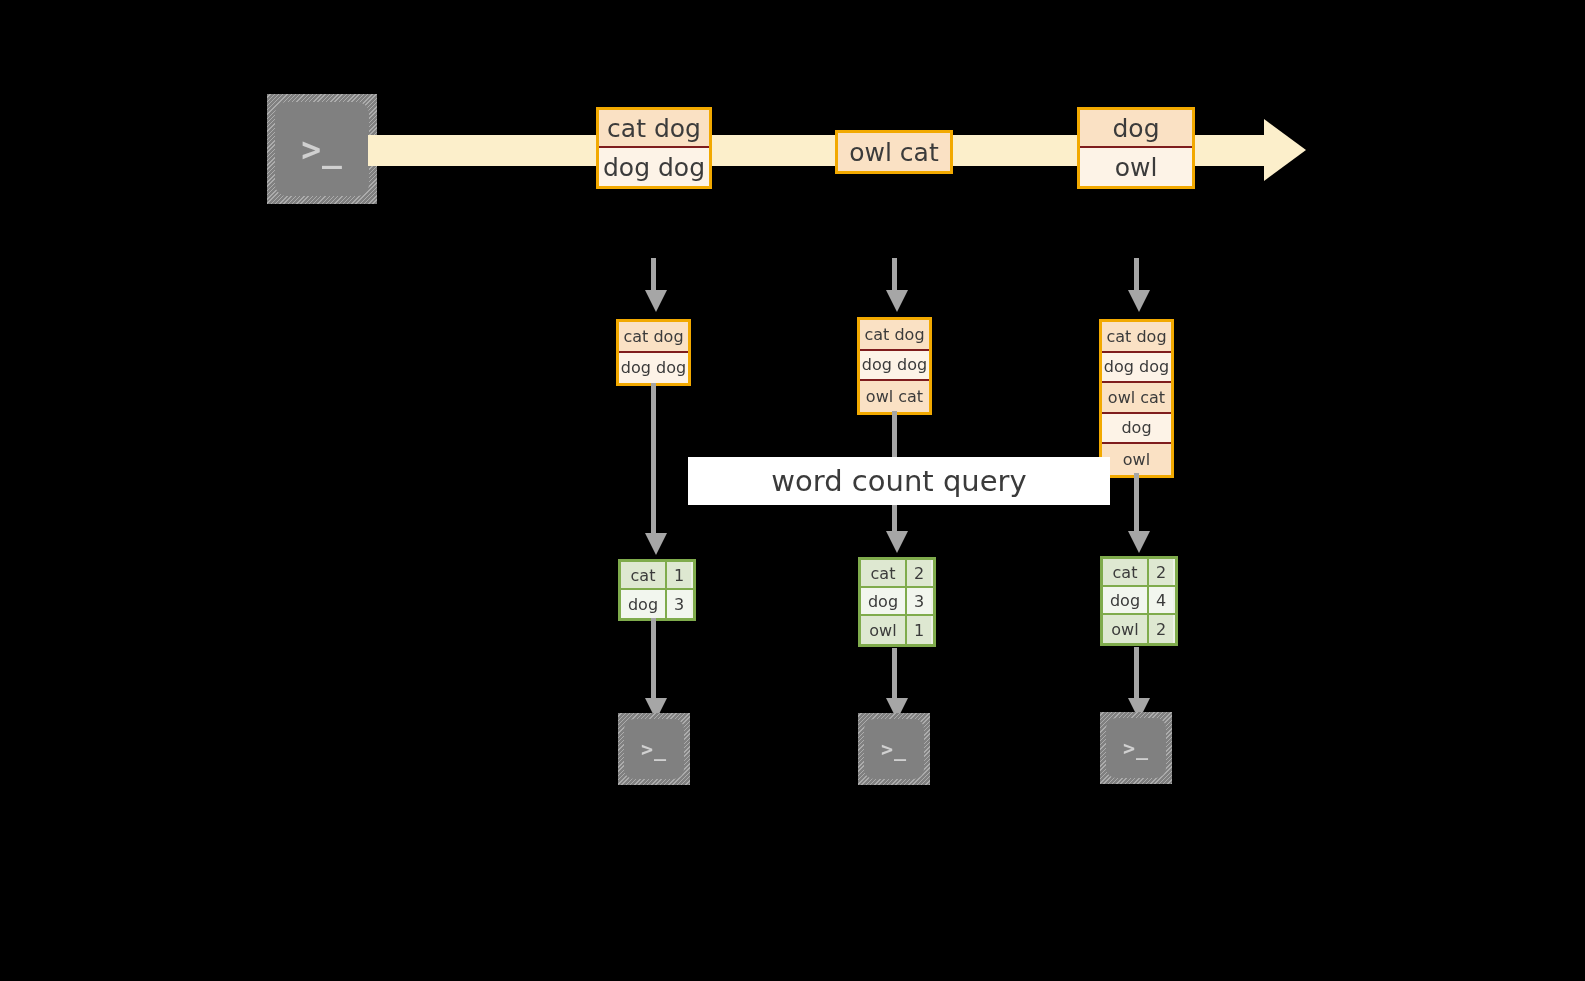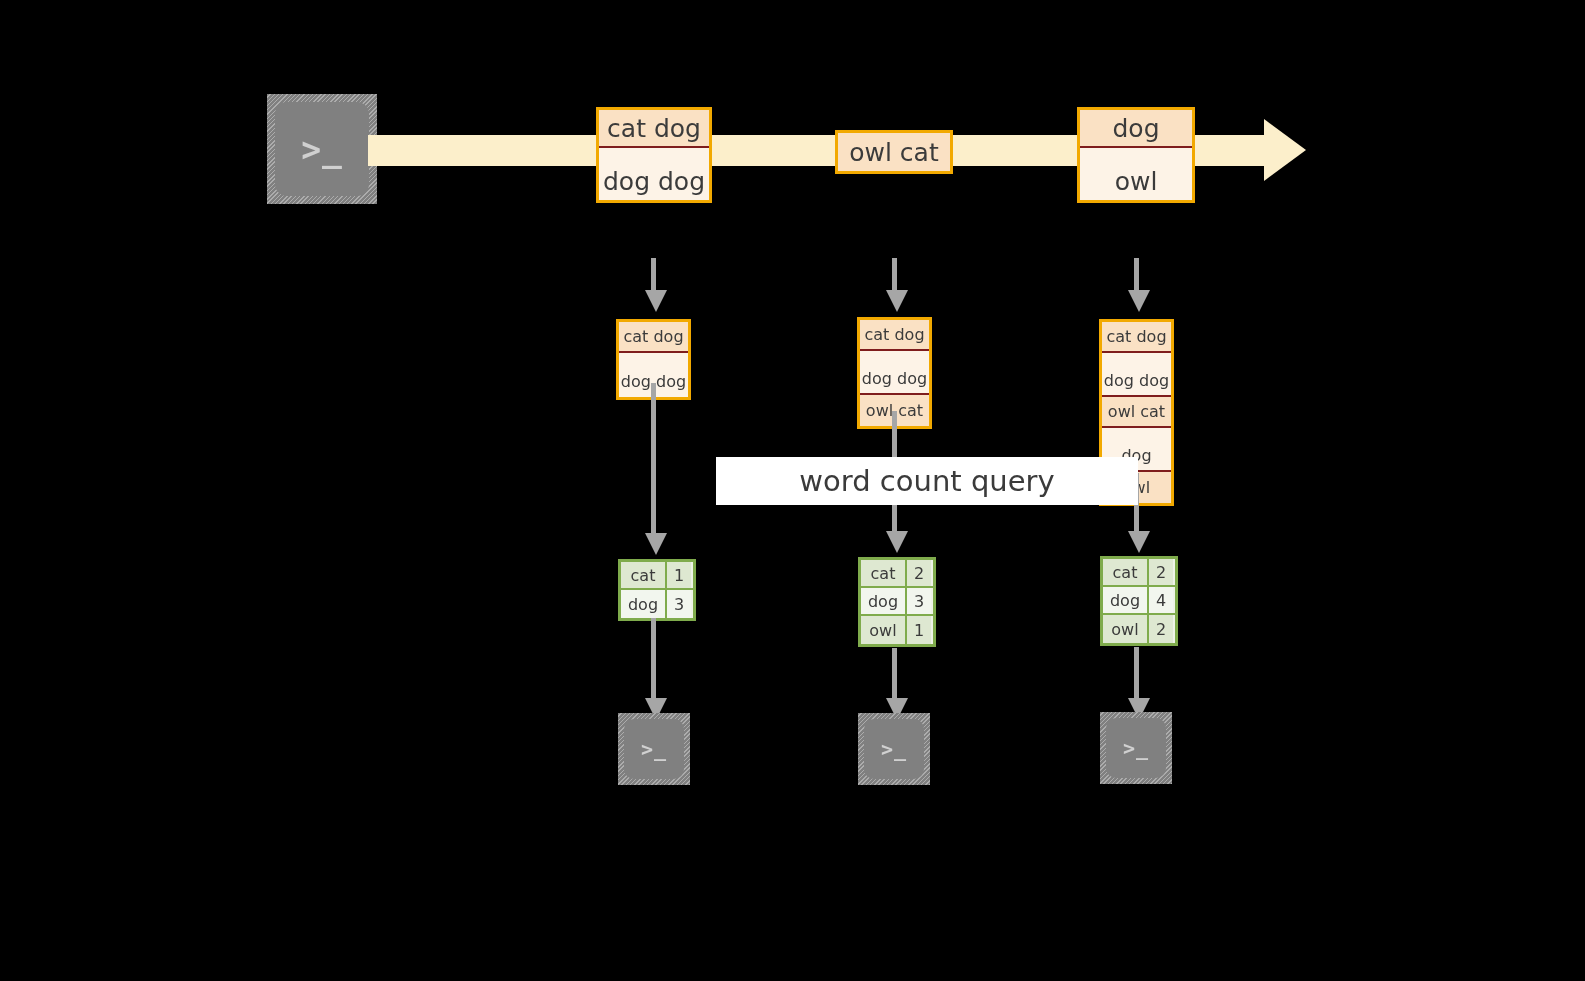--- a/index.html
+++ b/index.html
@@ -77,21 +77,21 @@
     box-sizing: border-box;
     display: flex;
     align-items: center;
     justify-content: center;
     color: #3b3b3b;
     white-space: nowrap;
     border-bottom: 2px solid #7f1d1d;
   }
   .rec-row:last-child { border-bottom: none; }
   .rec-row.odd  { background: #fae1c4; }
-  .rec-row.even { background: #fdf3e7; margin-top: 14px; }
+  .rec-row.even { background: #fdf3e7; }
 
   
   .rec-box.big .rec-row { height: 38px; font-size: 25px; }
   
   .rec-box.small .rec-row { height: 30.5px; font-size: 16px; }
 
   
   .res-table {
     position: absolute;
     border: 3px solid #7fab4c;
@@ -275,15 +275,15 @@
   </div>
 
   <div class="gline" style="left:1134px; top:647px; height:53px;"></div>
   <div class="ghead" style="left:1128px; top:698px;"></div>
 
   <div class="term-icon small" style="left:1100px; top:712px; width:72px; height:72px;">
     <div class="inner"></div>
     <div class="glyph">&gt;_</div>
   </div>
 
-  <div class="query-label" style="left:688px; top:457px; width:422px; height:48px;margin-left:28px;">word count query</div>
+  <div class="query-label" style="left:688px; top:457px; width:422px; height:48px;">word count query</div>
 
 </div>
 
 </body></html>

